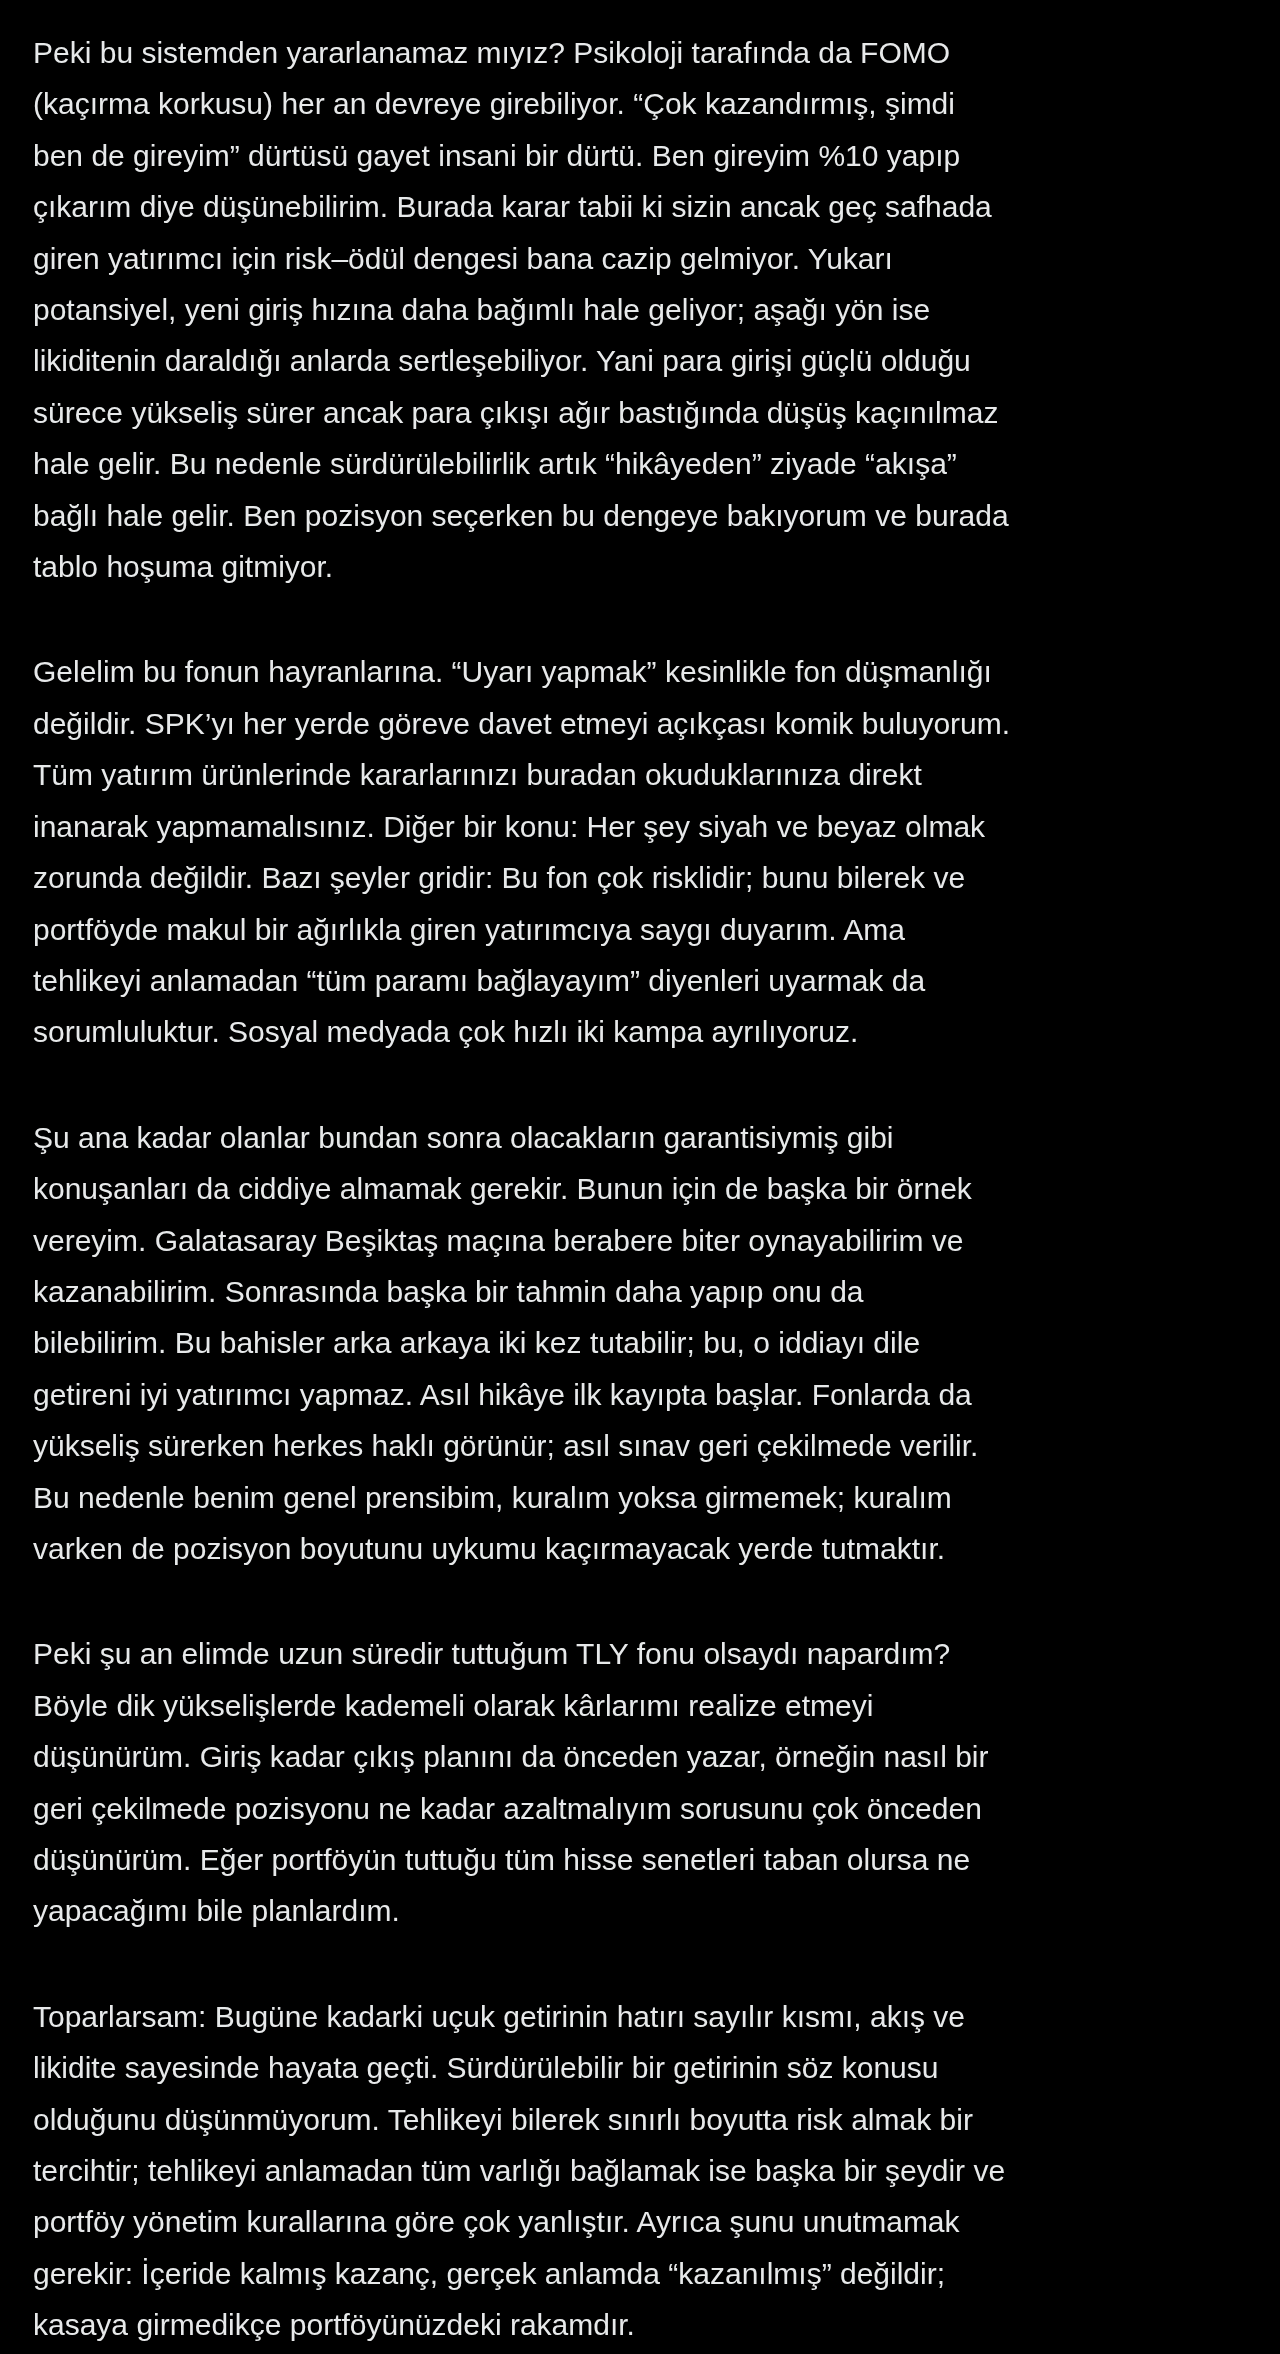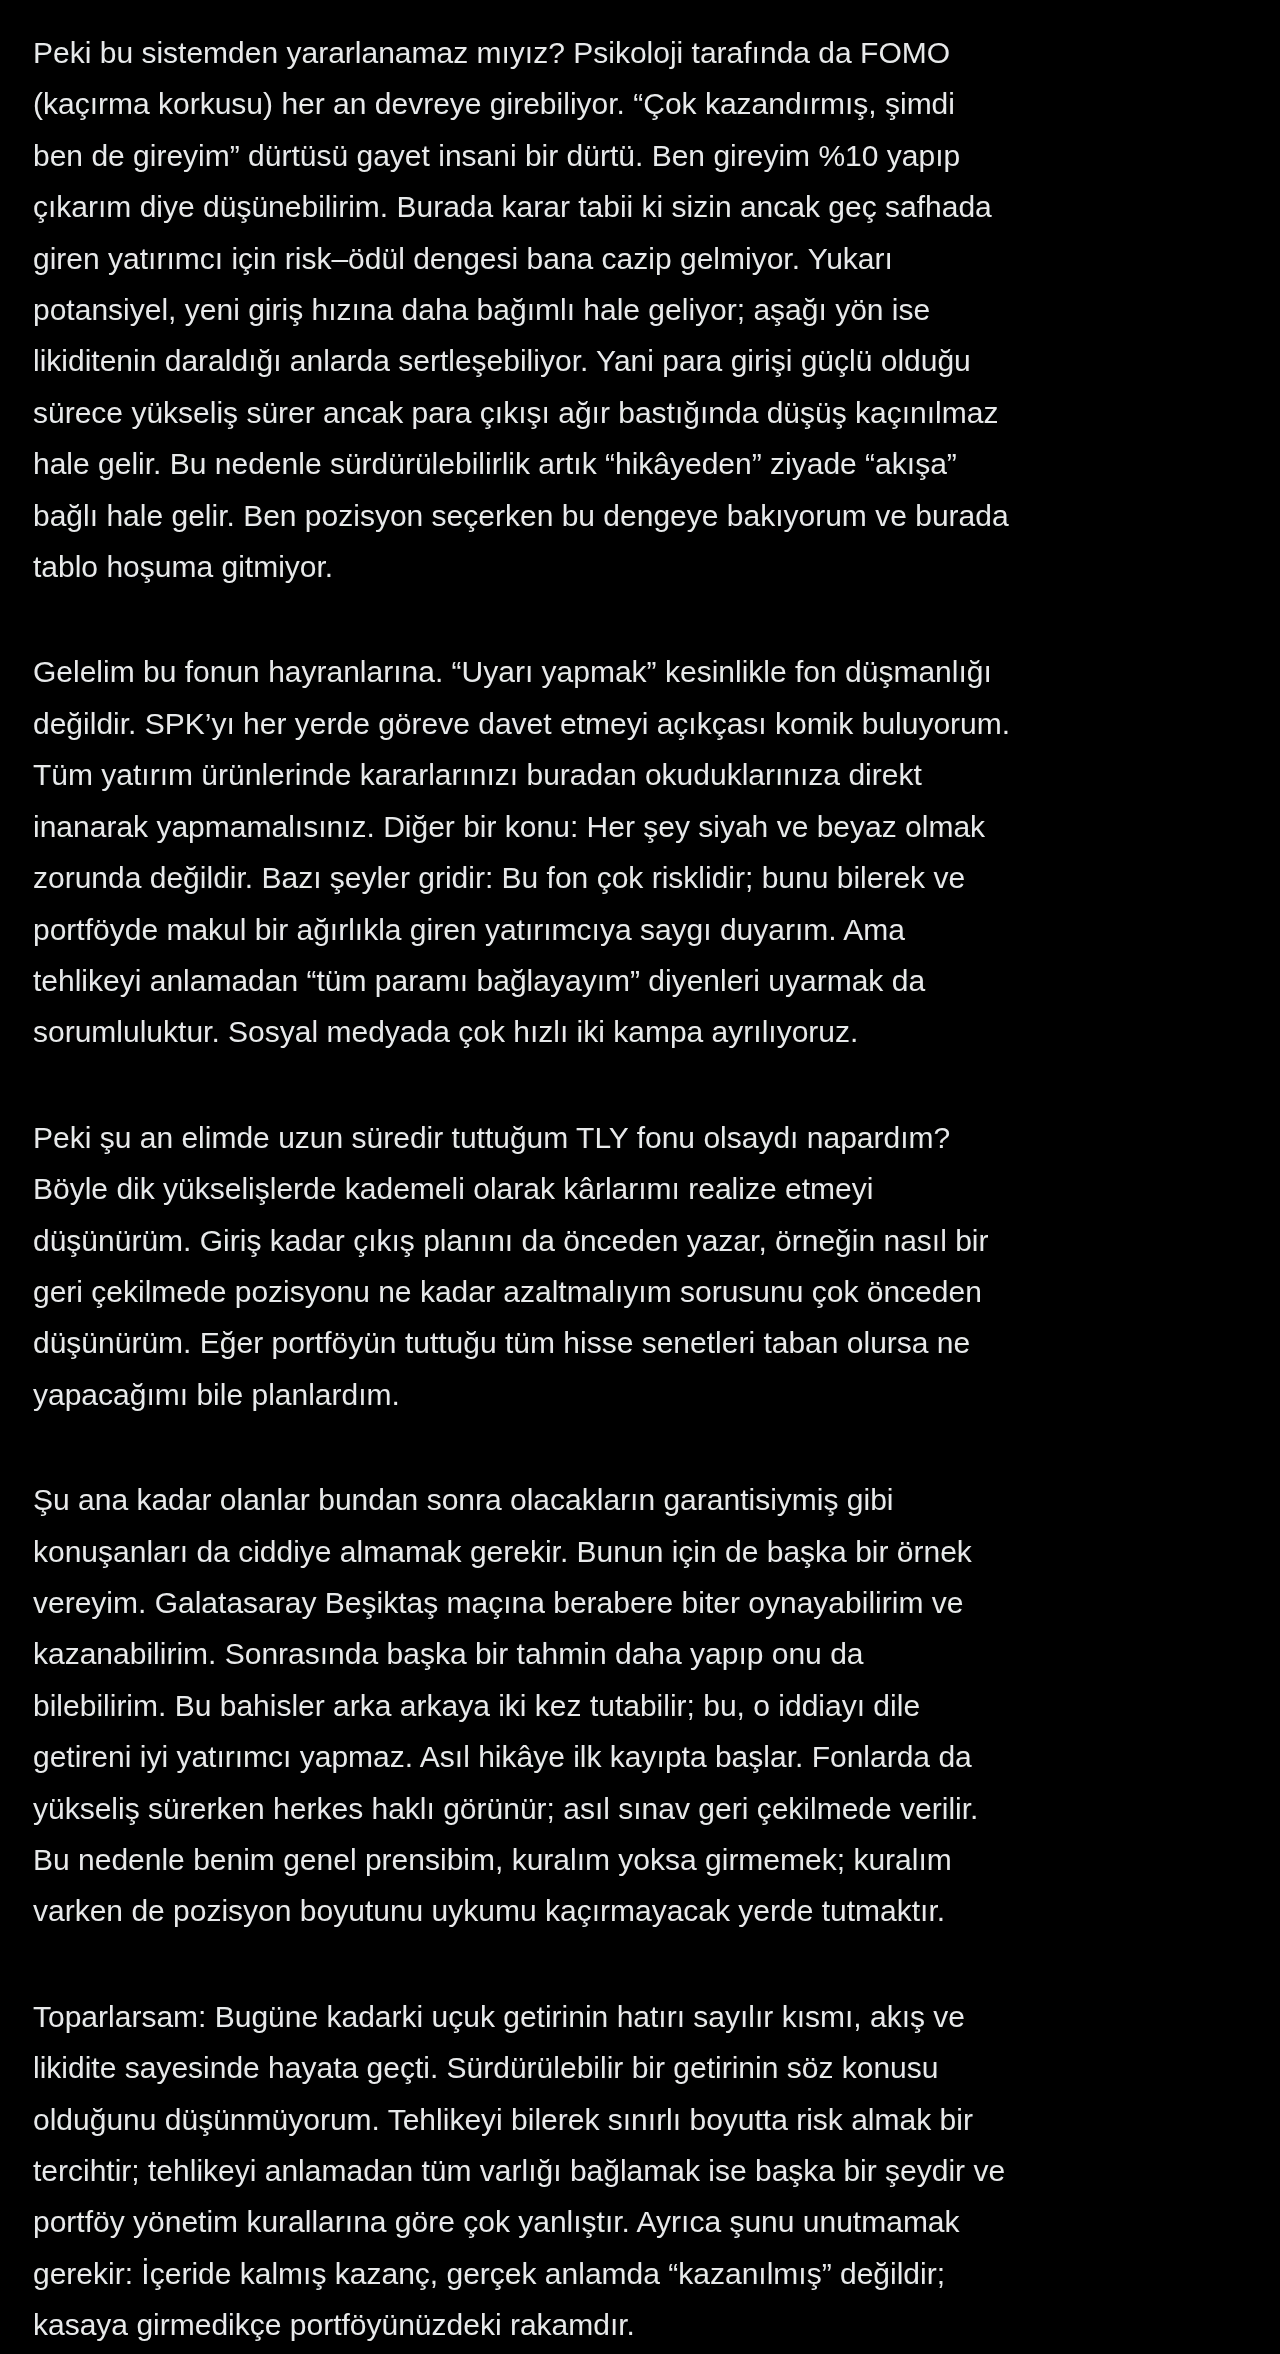--- a/index.html
+++ b/index.html
@@ -48,35 +48,35 @@
 bağlı hale gelir. Ben pozisyon seçerken bu dengeye bakıyorum ve burada
 tablo hoşuma gitmiyor.</p>
   <p>Gelelim bu fonun hayranlarına. “Uyarı yapmak” kesinlikle fon düşmanlığı
 değildir. SPK’yı her yerde göreve davet etmeyi açıkçası komik buluyorum.
 Tüm yatırım ürünlerinde kararlarınızı buradan okuduklarınıza direkt
 inanarak yapmamalısınız. Diğer bir konu: Her şey siyah ve beyaz olmak
 zorunda değildir. Bazı şeyler gridir: Bu fon çok risklidir; bunu bilerek ve
 portföyde makul bir ağırlıkla giren yatırımcıya saygı duyarım. Ama
 tehlikeyi anlamadan “tüm paramı bağlayayım” diyenleri uyarmak da
 sorumluluktur. Sosyal medyada çok hızlı iki kampa ayrılıyoruz.</p>
-  <p>Peki şu an elimde uzun süredir tuttuğum TLY fonu olsaydı napardım?
-Böyle dik yükselişlerde kademeli olarak kârlarımı realize etmeyi
-düşünürüm. Giriş kadar çıkış planını da önceden yazar, örneğin nasıl bir
-geri çekilmede pozisyonu ne kadar azaltmalıyım sorusunu çok önceden
-düşünürüm. Eğer portföyün tuttuğu tüm hisse senetleri taban olursa ne
-yapacağımı bile planlardım.</p>
   <p>Şu ana kadar olanlar bundan sonra olacakların garantisiymiş gibi
 konuşanları da ciddiye almamak gerekir. Bunun için de başka bir örnek
 vereyim. Galatasaray Beşiktaş maçına berabere biter oynayabilirim ve
 kazanabilirim. Sonrasında başka bir tahmin daha yapıp onu da
 bilebilirim. Bu bahisler arka arkaya iki kez tutabilir; bu, o iddiayı dile
 getireni iyi yatırımcı yapmaz. Asıl hikâye ilk kayıpta başlar. Fonlarda da
 yükseliş sürerken herkes haklı görünür; asıl sınav geri çekilmede verilir.
 Bu nedenle benim genel prensibim, kuralım yoksa girmemek; kuralım
 varken de pozisyon boyutunu uykumu kaçırmayacak yerde tutmaktır.</p>
+  <p>Peki şu an elimde uzun süredir tuttuğum TLY fonu olsaydı napardım?
+Böyle dik yükselişlerde kademeli olarak kârlarımı realize etmeyi
+düşünürüm. Giriş kadar çıkış planını da önceden yazar, örneğin nasıl bir
+geri çekilmede pozisyonu ne kadar azaltmalıyım sorusunu çok önceden
+düşünürüm. Eğer portföyün tuttuğu tüm hisse senetleri taban olursa ne
+yapacağımı bile planlardım.</p>
   <p>Toparlarsam: Bugüne kadarki uçuk getirinin hatırı sayılır kısmı, akış ve
 likidite sayesinde hayata geçti. Sürdürülebilir bir getirinin söz konusu
 olduğunu düşünmüyorum. Tehlikeyi bilerek sınırlı boyutta risk almak bir
 tercihtir; tehlikeyi anlamadan tüm varlığı bağlamak ise başka bir şeydir ve
 portföy yönetim kurallarına göre çok yanlıştır. Ayrıca şunu unutmamak
 gerekir: İçeride kalmış kazanç, gerçek anlamda “kazanılmış” değildir;
 kasaya girmedikçe portföyünüzdeki rakamdır.</p>
 </main>
 
 </body></html>

